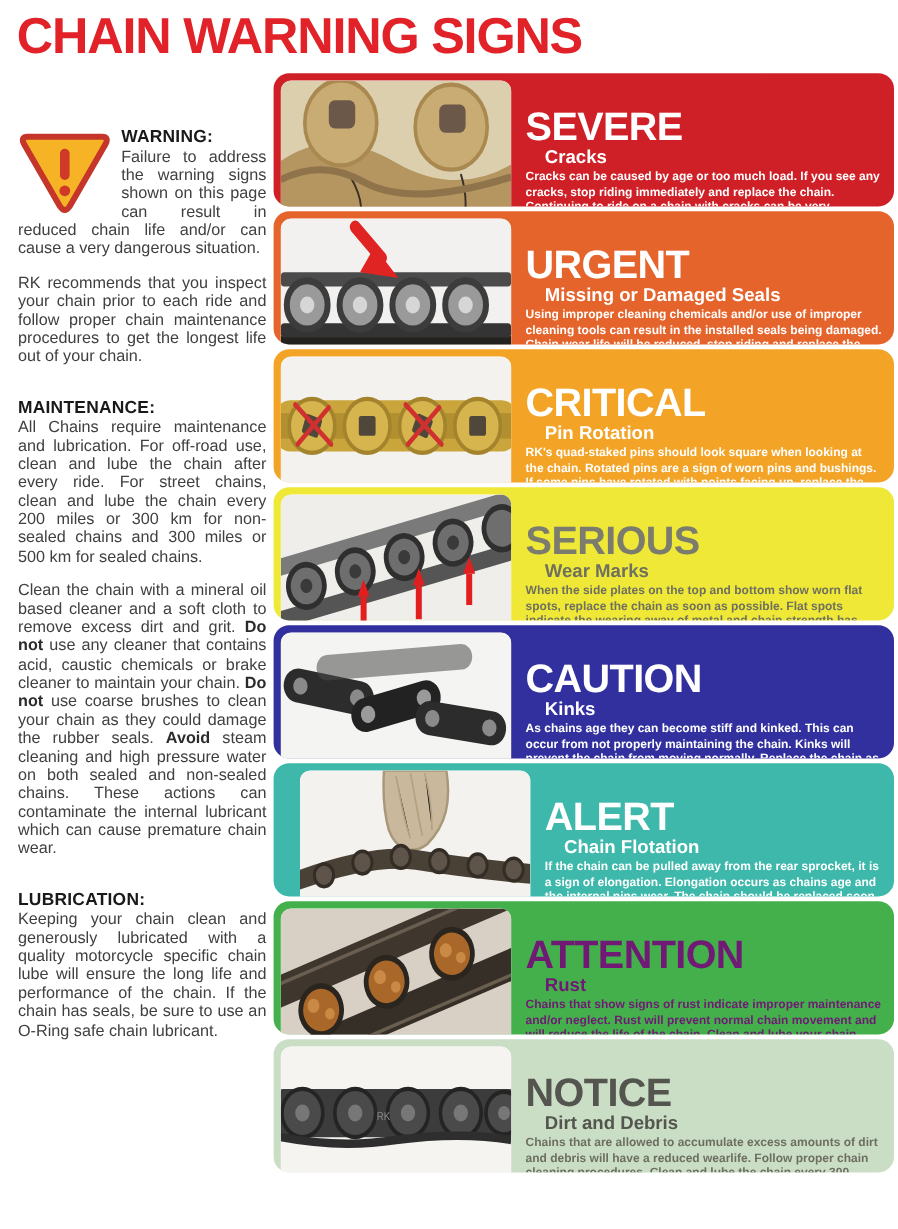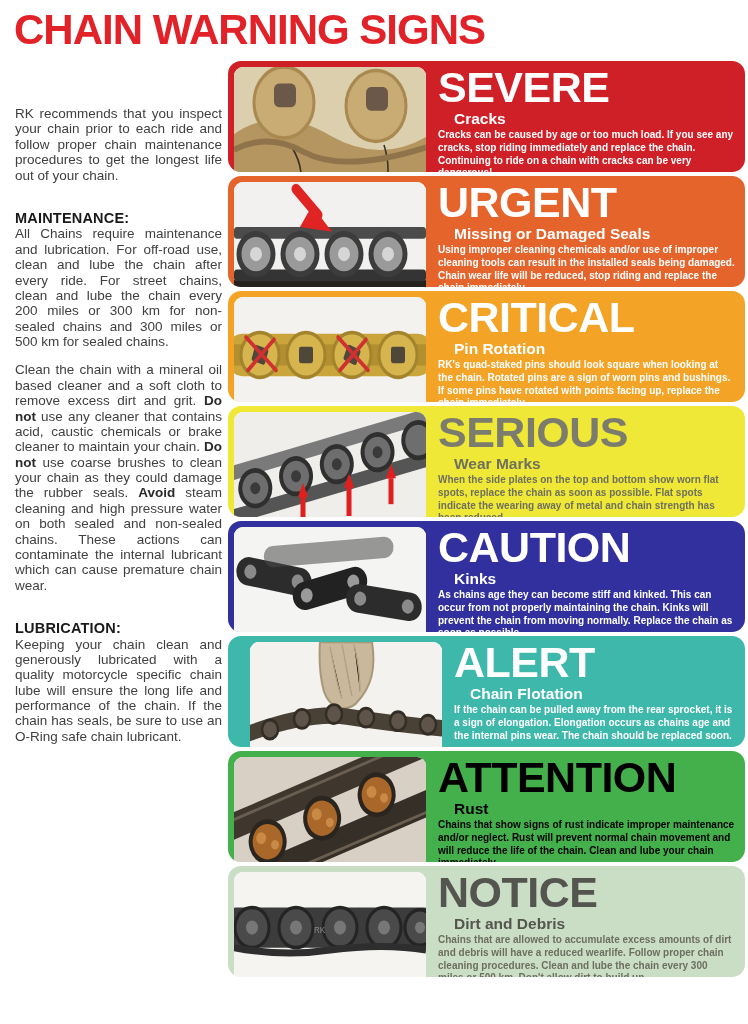--- a/index.html
+++ b/index.html
@@ -29,43 +29,52 @@
   .panel {
     height:111px; margin-bottom:4px; border-radius:13px;
     display:flex; align-items:stretch; overflow:hidden;
   }
   .photo {
     width:192px; height:117px; margin:6px 0 6px 6px; flex:0 0 192px;
     background:#fff; border-radius:9px; overflow:hidden;
   }
   .photo svg { display:block; width:100%; height:100%; }
   .ptext { flex:1; padding:5px 10px 4px 12px; overflow:hidden; }
-  .ptitle { font-size:43px; font-weight:800; letter-spacing:-.5px; line-height:1.02; }
+  .ptitle { font-size:33px; font-weight:800; letter-spacing:-.5px; line-height:1.02;margin-top:23px; }
   .psub   { font-size:15.5px; font-weight:700; line-height:1.05; margin:1px 16px 2px; }
   .pbody  { font-size:10px; font-weight:700; line-height:1.27; }
 
   .p-severe    { background:#d02027; color:#ffffff; }
   .p-urgent    { background:#e5642c; color:#ffffff; }
   .p-critical  { background:#f3a326; color:#ffffff; }
   .p-serious   { background:#efe836; color:#6f705f; }
   .p-serious .ptitle { color:#7b7c6e; }
   .p-caution   { background:#31309e; color:#ffffff; }
   .p-alert     { background:#3eb8ab; color:#ffffff;padding-left:16px; }
-  .p-attention { background:#43b04b; color:#000000; }
+  .p-attention { background:#43b04b; color:#701a75; }
   .p-notice    { background:#cadec6; color:#6d6e60; }
   .p-notice .ptitle, .p-notice .psub { color:#54554e; }
 </style>
 </head>
 <body>
 
 <div class="page">
 
   <h1 class="page-title">CHAIN WARNING SIGNS</h1>
 
   <div class="sidebar">
+    <p>
+      <svg class="warn-icon" viewBox="0 0 78 74" aria-hidden="true">
+        <path d="M8 6 L70 6 Q76 6 73 12 L43 64 Q39 70 35 64 L5 12 Q2 6 8 6 Z" fill="#f5b325" stroke="#c5352a" stroke-width="5" stroke-linejoin="round"></path>
+        <rect x="35" y="16" width="8" height="26" rx="4" fill="#cf3a28"></rect>
+        <circle cx="39" cy="51" r="4.5" fill="#cf3a28"></circle>
+      </svg>
+      <span class="side-heading">WARNING:</span><br>
+      <span>Failure to address the warning signs shown on this page can result in reduced chain life and/or can cause a very dangerous situation.</span>
+    </p>
 
     <p>RK recommends that you inspect your chain prior to each ride and follow proper chain maintenance procedures to get the longest life out of your chain.</p>
 
     <div class="gap"></div>
 
     <p>
       <span class="side-heading">MAINTENANCE:</span><br>
       <span>All Chains require maintenance and lubrication. For off-road use, clean and lube the chain after every ride. For street chains, clean and lube the chain every 200 miles or 300 km for non-sealed chains and 300 miles or 500 km for sealed chains.</span>
     </p>
 

